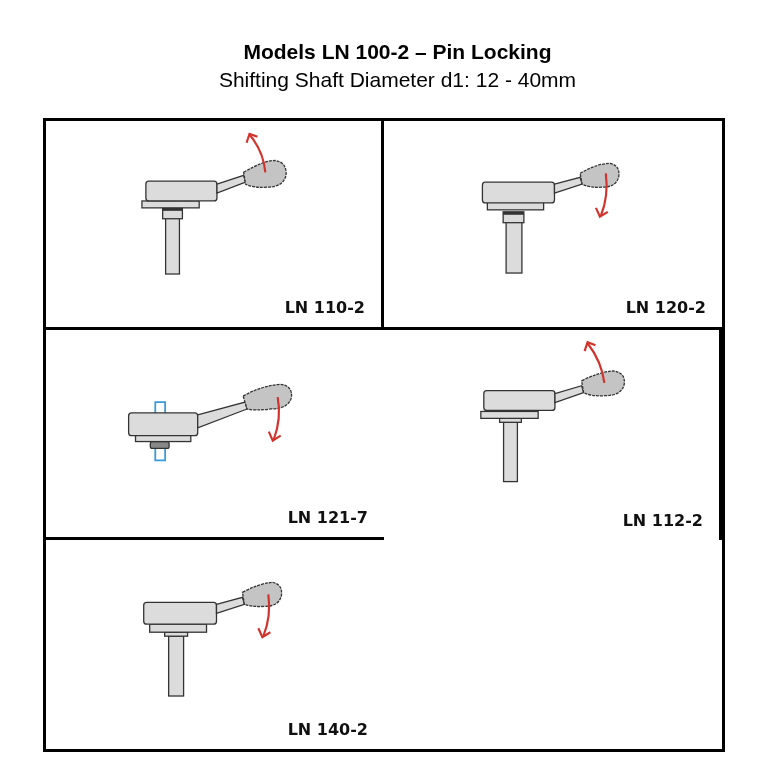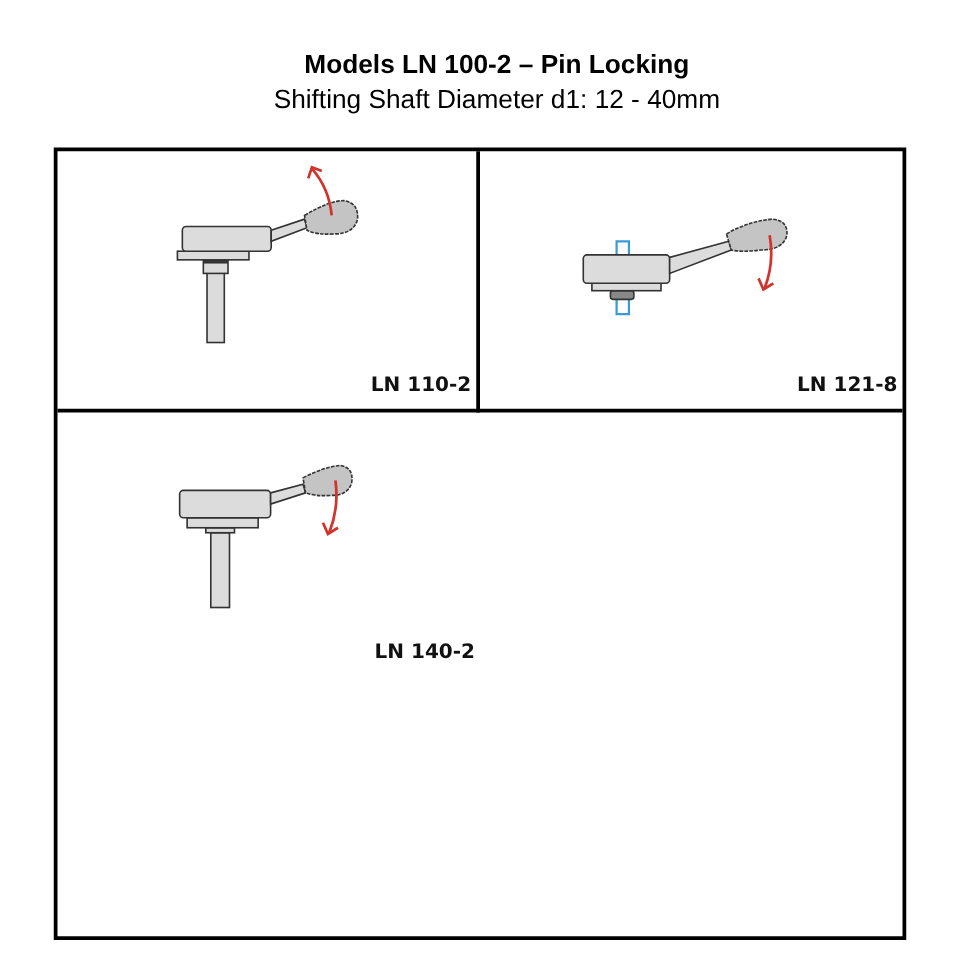--- a/index.html
+++ b/index.html
@@ -10,21 +10,21 @@
     .grid {
       position: absolute; left: 43px; top: 118px; width: 682px; height: 634px;
       box-sizing: border-box; border: 3px solid #000;
       display: grid; grid-template-columns: 1fr 1fr; grid-template-rows: 1fr 1fr 1fr;
     }
     .cell { position: relative; box-sizing: border-box; }
     .cell.left { border-right: 3px solid #000; }
     .cell.r0, .cell.r1 { border-bottom: 3px solid #000; }
     .cell svg { position: absolute; left: 0; top: 0; width: 100%; height: 100%; }
     .label {
-      position: absolute; right: 4px; bottom: 10px;
+      position: absolute; right: 16px; bottom: 10px;
       font-family: "DejaVu Sans", sans-serif; font-weight: bold; font-size: 16px; color: #111;
     }
   </style>
 </head>
 <body>
 
 <div class="title-wrap">
   <div class="title">Models LN 100-2 – Pin Locking</div>
   <div class="subtitle">Shifting Shaft Diameter d1: 12 - 40mm</div>
 </div>
@@ -39,37 +39,64 @@
       <rect x="97" y="81" width="58" height="7" fill="#dcdcdc" stroke="#333" stroke-width="1.3"></rect>
       <rect x="101" y="61" width="72" height="20" rx="3" fill="#dcdcdc" stroke="#333" stroke-width="1.3"></rect>
       <polygon points="173,64 200,55 202,62 173,73" fill="#dcdcdc" stroke="#333" stroke-width="1.3"></polygon>
       <path d="M200,52 Q220,40 232,40 Q244,42 243,55 Q240,67 224,67 Q210,68 202,64 Z" fill="#c4c4c4" stroke="#333" stroke-width="1.3" stroke-dasharray="3,1"></path>
       <path d="M222,52 Q220,30 206,14" fill="none" stroke="#d0342c" stroke-width="2.2"></path>
       <polyline points="203,22 206,13 214,16" fill="none" stroke="#d0342c" stroke-width="2.2"></polyline>
     </svg>
     <span class="label">LN 110-2</span>
   </div>
 
+  <div class="cell r0">
+    <svg viewBox="0 0 339 209">
+      <rect x="122" y="100" width="16" height="54" fill="#dcdcdc" stroke="#333" stroke-width="1.3"></rect>
+      <rect x="119" y="92" width="21" height="11" fill="#dcdcdc" stroke="#333" stroke-width="1.3"></rect>
+      <rect x="119" y="92" width="21" height="3" fill="#333"></rect>
+      <rect x="103" y="82" width="57" height="8" fill="#dcdcdc" stroke="#333" stroke-width="1.3"></rect>
+      <rect x="98" y="62" width="73" height="21" rx="3" fill="#dcdcdc" stroke="#333" stroke-width="1.3"></rect>
+      <polygon points="171,64 197,57 199,64 171,73" fill="#dcdcdc" stroke="#333" stroke-width="1.3"></polygon>
+      <path d="M197,53 Q214,43 227,43 Q238,45 236,57 Q233,67 220,67 Q207,68 199,64 Z" fill="#c4c4c4" stroke="#333" stroke-width="1.3" stroke-dasharray="3,1"></path>
+      <path d="M223,53 Q226,76 218,96" fill="none" stroke="#d0342c" stroke-width="2.2"></path>
+      <polyline points="213,88 217,97 225,92" fill="none" stroke="#d0342c" stroke-width="2.2"></polyline>
+    </svg>
+    <span class="label">LN 120-2</span>
+  </div>
 
 
   <div class="cell r1">
     <svg viewBox="0 0 339 209">
       <path d="M109,86 L109,73 L119,73 L119,86" fill="none" stroke="#3a9ad9" stroke-width="1.8"></path>
       <path d="M109,114 L109,132 L119,132 L119,114" fill="none" stroke="#3a9ad9" stroke-width="1.8"></path>
       <rect x="104" y="113" width="19" height="7" rx="2" fill="#888" stroke="#333" stroke-width="1.3"></rect>
       <rect x="89" y="106" width="56" height="7" fill="#dcdcdc" stroke="#333" stroke-width="1.3"></rect>
       <rect x="82" y="84" width="70" height="23" rx="3" fill="#dcdcdc" stroke="#333" stroke-width="1.3"></rect>
       <polygon points="152,86 200,73 202,80 152,99" fill="#dcdcdc" stroke="#333" stroke-width="1.3"></polygon>
       <path d="M198,67 Q215,57 235,55 Q248,56 247,68 Q244,80 226,80 Q210,82 202,80 Z" fill="#c4c4c4" stroke="#333" stroke-width="1.3" stroke-dasharray="3,1"></path>
       <path d="M233,68 Q237,90 229,111" fill="none" stroke="#d0342c" stroke-width="2.2"></path>
       <polyline points="224,103 228,112 236,107" fill="none" stroke="#d0342c" stroke-width="2.2"></polyline>
     </svg>
-    <span class="label">LN 121-8</span>
+    <span class="label">LN 121-7</span>
   </div>
 
+  <div class="cell left">
+    <svg viewBox="0 0 339 209">
+      <rect x="121" y="92" width="14" height="60" fill="#dcdcdc" stroke="#333" stroke-width="1.3"></rect>
+      <rect x="117" y="88" width="22" height="4" fill="#dcdcdc" stroke="#333" stroke-width="1.3"></rect>
+      <rect x="98" y="81" width="58" height="7" fill="#dcdcdc" stroke="#333" stroke-width="1.3"></rect>
+      <rect x="101" y="60" width="72" height="20" rx="3" fill="#dcdcdc" stroke="#333" stroke-width="1.3"></rect>
+      <polygon points="173,63 200,55 202,62 173,72" fill="#dcdcdc" stroke="#333" stroke-width="1.3"></polygon>
+      <path d="M200,50 Q218,41 232,40 Q245,42 243,54 Q240,65 224,65 Q210,66 202,62 Z" fill="#c4c4c4" stroke="#333" stroke-width="1.3" stroke-dasharray="3,1"></path>
+      <path d="M223,52 Q220,30 206,12" fill="none" stroke="#d0342c" stroke-width="2.2"></path>
+      <polyline points="203,20 206,11 214,14" fill="none" stroke="#d0342c" stroke-width="2.2"></polyline>
+    </svg>
+    <span class="label">LN 112-2</span>
+  </div>
 
   <div class="cell">
     <svg viewBox="0 0 339 209">
       <rect x="123" y="96" width="15" height="60" fill="#dcdcdc" stroke="#333" stroke-width="1.3"></rect>
       <rect x="119" y="92" width="23" height="4" fill="#dcdcdc" stroke="#333" stroke-width="1.3"></rect>
       <rect x="104" y="84" width="57" height="8" fill="#dcdcdc" stroke="#333" stroke-width="1.3"></rect>
       <rect x="98" y="62" width="73" height="22" rx="3" fill="#dcdcdc" stroke="#333" stroke-width="1.3"></rect>
       <polygon points="171,64 197,57 199,64 171,73" fill="#dcdcdc" stroke="#333" stroke-width="1.3"></polygon>
       <path d="M197,52 Q214,43 227,42 Q238,44 236,56 Q233,66 220,66 Q207,67 199,64 Z" fill="#c4c4c4" stroke="#333" stroke-width="1.3" stroke-dasharray="3,1"></path>
       <path d="M223,54 Q226,76 218,96" fill="none" stroke="#d0342c" stroke-width="2.2"></path>

